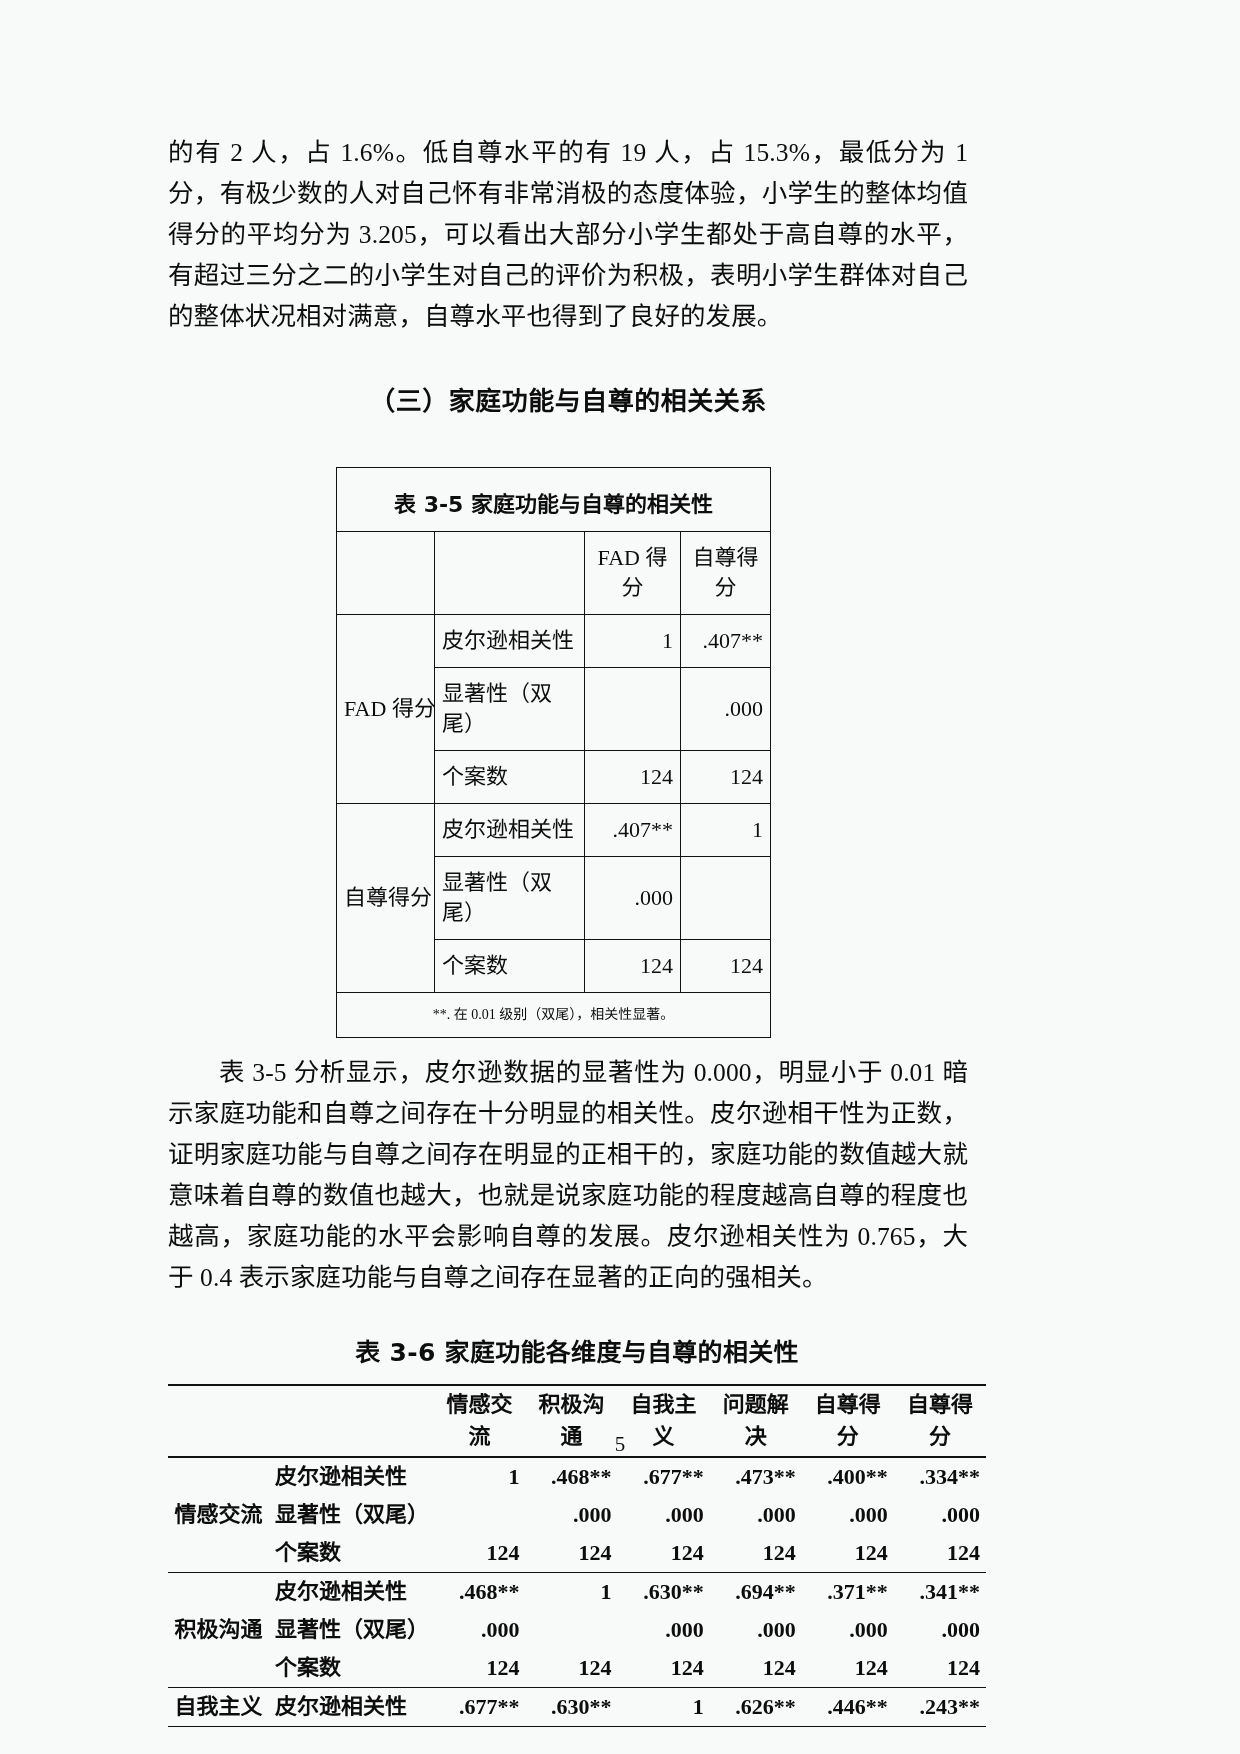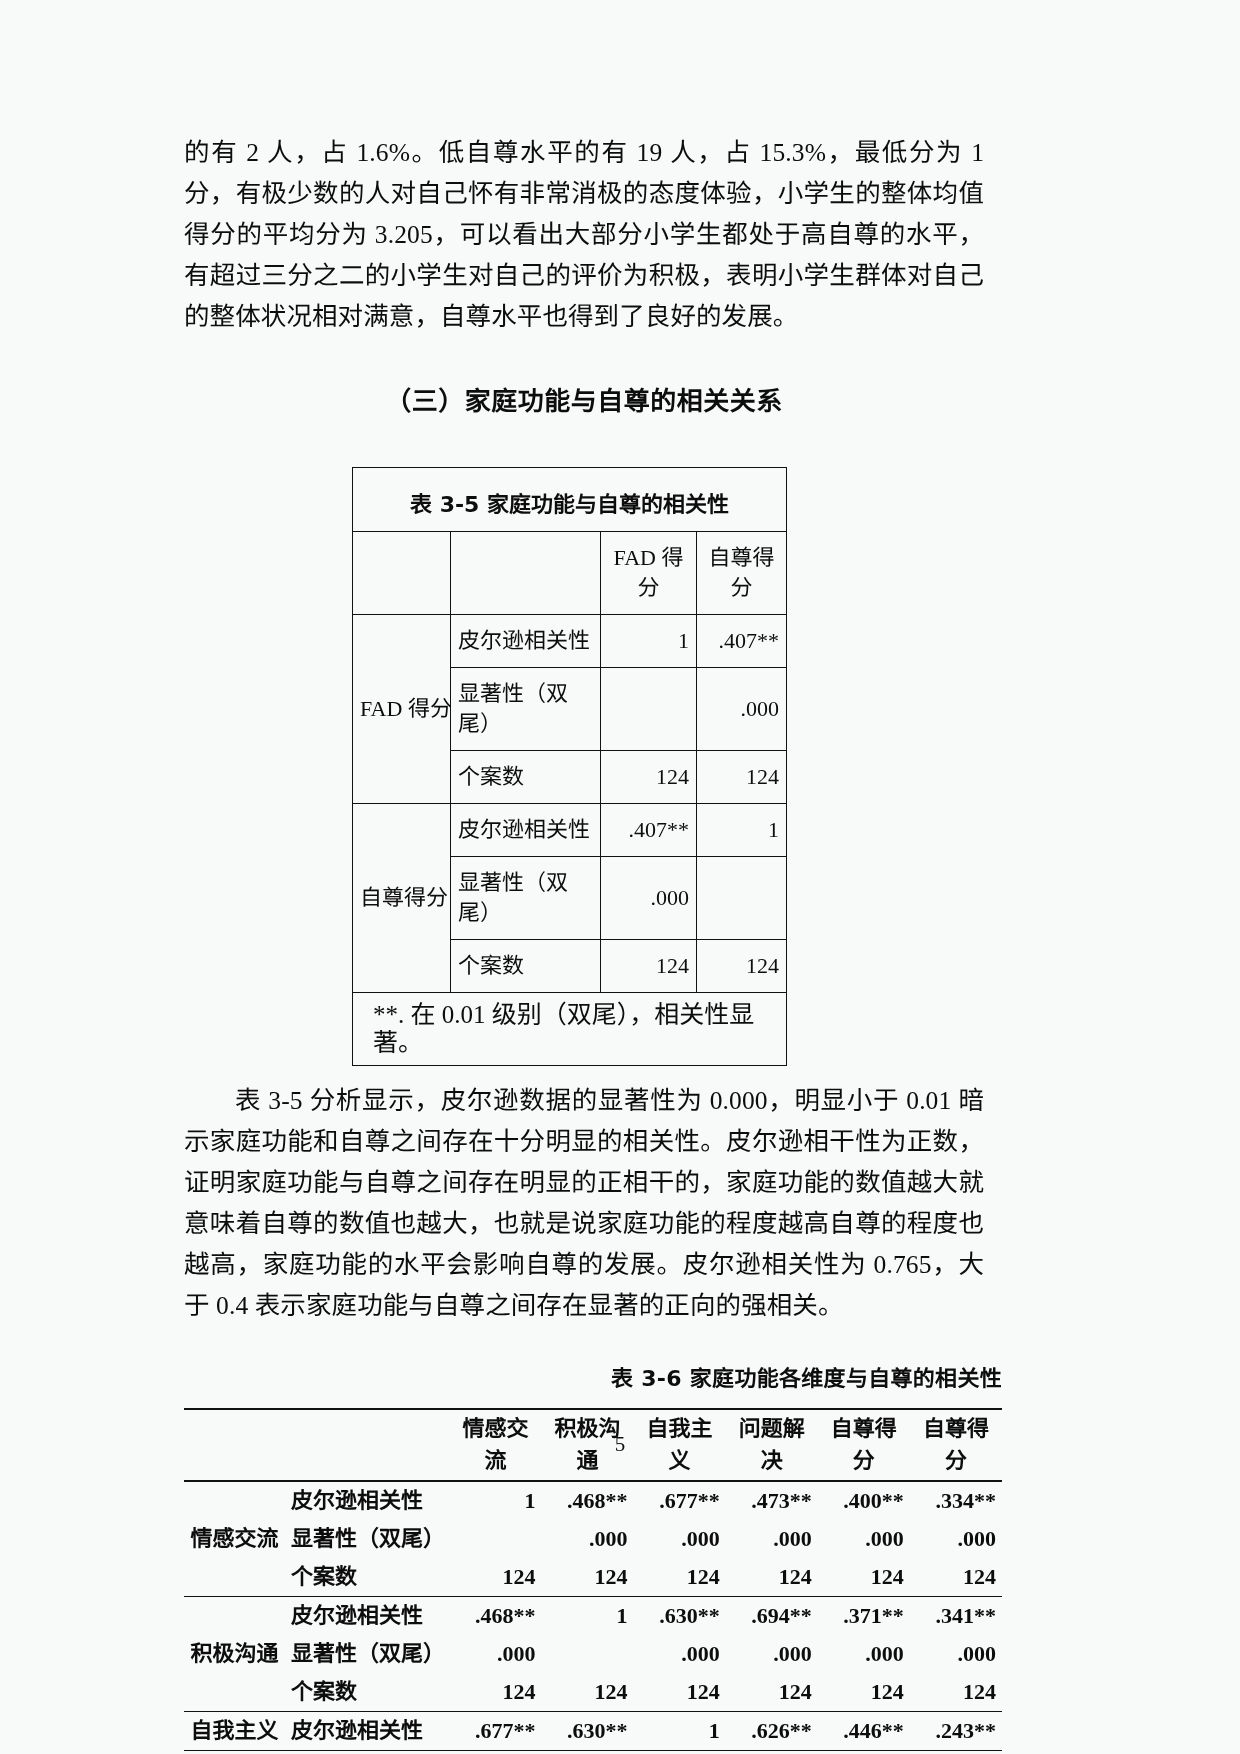--- a/index.html
+++ b/index.html
@@ -13,21 +13,21 @@
     height: 1754px;
     margin: 0 auto;
     background: #f8f9f9;
     box-sizing: border-box;
     font-family: "Liberation Serif", "DejaVu Serif", serif;
     color: #0d0d0d;
     overflow: hidden;
   }
   .content {
     position: absolute;
-    left: 184px;
+    left: 168px;
     top: 132px;
     width: 800px;
   }
 
   
   p.para {
     margin: 0 0 0 0;
     font-size: 25.5px;
     line-height: 41px;
     text-align: justify;
@@ -81,46 +81,46 @@
     line-height: 26px;
   }
   table.t35 td.hdr {
     text-align: center;
     height: 34px;
   }
   table.t35 td.lbl  { text-align: center; white-space: nowrap; }
   table.t35 td.item { text-align: left; }
   table.t35 td.num  { text-align: right; }
   table.t35 td.foot {
-    text-align: left;
-    font-size: 25px;
-    padding: 8px 20px;
+    text-align: center;
+    font-size: 14px;
+    padding: 8px 0;
     line-height: 28px;
   }
   .c-label { width: 98px; }
   .c-item  { width: 150px; }
   .c-v1    { width: 96px; }
   .c-v2    { width: 90px; }
 
   
   .t36-wrap { margin: 18px 0 0 0; }
   table.t36 {
     border-collapse: collapse;
     width: 818px;
     font-family: "Liberation Serif", "DejaVu Serif", serif;
     font-size: 22px;
     table-layout: fixed;
   }
   table.t36 caption {
     caption-side: top;
     font-family: "DejaVu Sans", "Liberation Sans", sans-serif;
-    font-size: 22px;
+    font-size: 25px;
     font-weight: bold;
     padding: 16px 0 16px 0;
-    text-align: right;
+    text-align: center;
     letter-spacing: 0.3px;
   }
   table.t36 td, table.t36 th {
     padding: 3px 6px;
     line-height: 32px;
     font-weight: bold;
     vertical-align: middle;
   }
   table.t36 .toprule td   { border-top: 2.5px solid #111; }
   table.t36 tr.head td    { border-bottom: 2.5px solid #111; text-align: center; }

